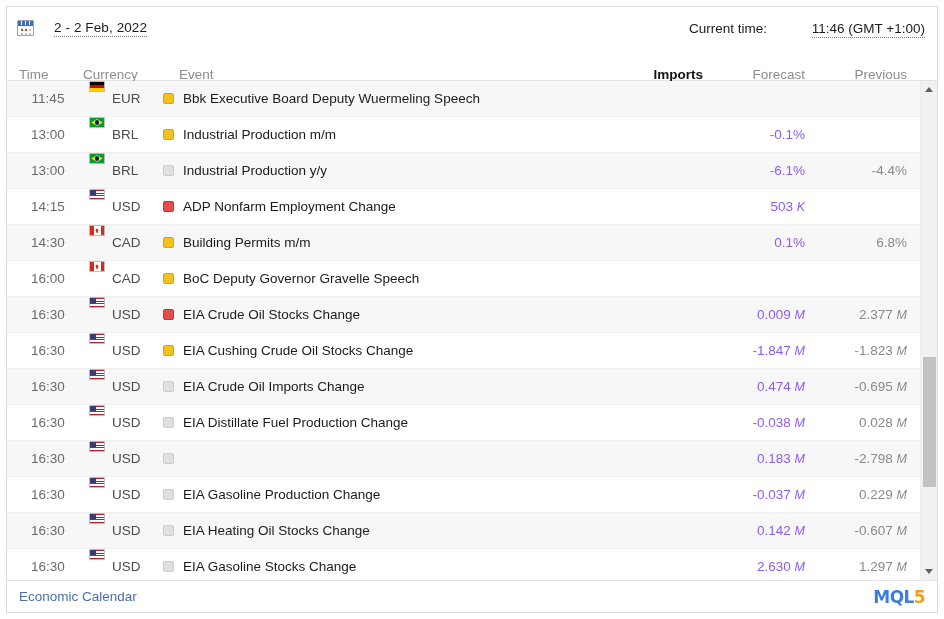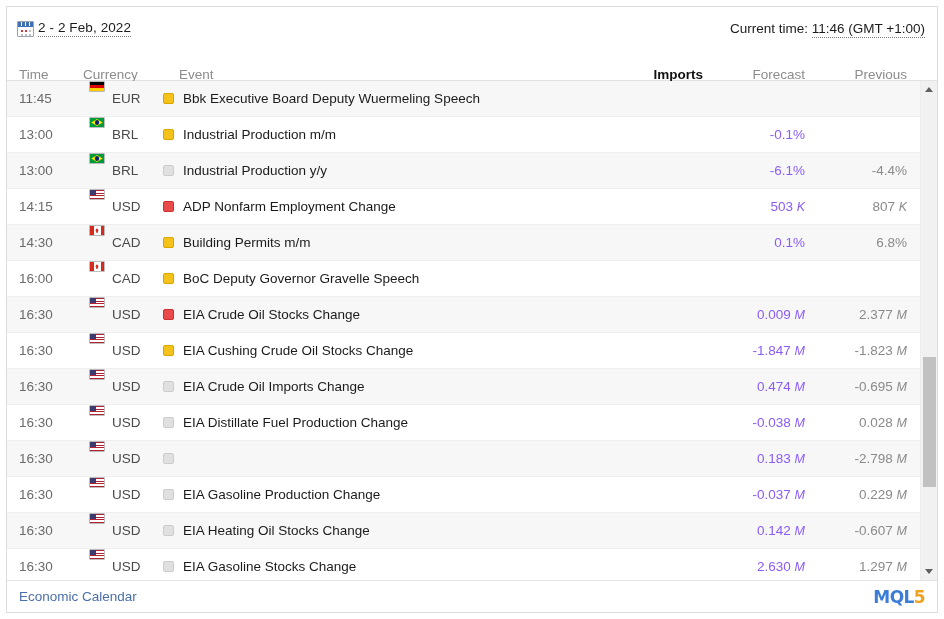--- a/index.html
+++ b/index.html
@@ -38,22 +38,22 @@
     flex: 0 0 42px;
     box-sizing: border-box;
     display: flex;
     align-items: center;
     justify-content: space-between;
     padding: 0 12px 0 10px;
     background: #ffffff;
   }
   .date-group {
     display: flex;
-    align-items: flex-end;
-    gap: 4px;
+    align-items: center;
+    gap: 20px;
   }
   .cal-icon {
     width: 17px;
     height: 16px;
     position: relative;
     display: inline-block;
     box-sizing: border-box;
     border: 1px solid #9aa3ad;
     border-radius: 1px;
     background: #ffffff;
@@ -90,20 +90,21 @@
   }
   .curtime {
     font-size: 13.5px;
     color: #1b1b1b;
     white-space: nowrap;
   }
   .curtime .val {
     border-bottom: 1px dotted #7a7a7a;
     padding-bottom: 1px;
     cursor: pointer;
+    margin-left: 41px;
   }
 
   
   .thead {
     flex: 0 0 32px;
     height: 32px;
     position: relative;
     box-sizing: border-box;
     border-bottom: 1px solid #e3e3e3;
     background: #ffffff;
@@ -157,21 +158,21 @@
     height: 35px;
     line-height: 35px;
     font-size: 13.5px;
     white-space: nowrap;
     overflow: hidden;
   }
   .c-time {
     left: 12px;
     width: 58px;
     color: #6a6a6a;
-    text-align: left;
+    text-align: center;
   }
   .c-cur {
     left: 82px;
     width: 80px;
     color: #4a4a4a;
     display: flex;
     align-items: flex-start;
     gap: 7px;
   }
   .c-imp {
@@ -422,21 +423,20 @@
                 <i class="cn"></i>
               </span>
               <span>USD</span>
             </div>
             <div class="cell c-imp">
               <span class="imp high"></span>
             </div>
             <div class="cell c-event">ADP Nonfarm Employment Change</div>
             <div class="cell c-actual"></div>
             <div class="cell c-forecast">503 <span class="unit">K</span></div>
-            <div class="cell c-previous">807 <span class="unit">K</span></div>
           </div>
           <div class="row alt">
             <div class="cell c-time">14:30</div>
             <div class="cell c-cur">
               <span class="flag ca">
                 <i class="bl"></i>
                 <i class="wc"></i>
                 <i class="br2"></i>
                 <i class="mp"></i>
               </span>

